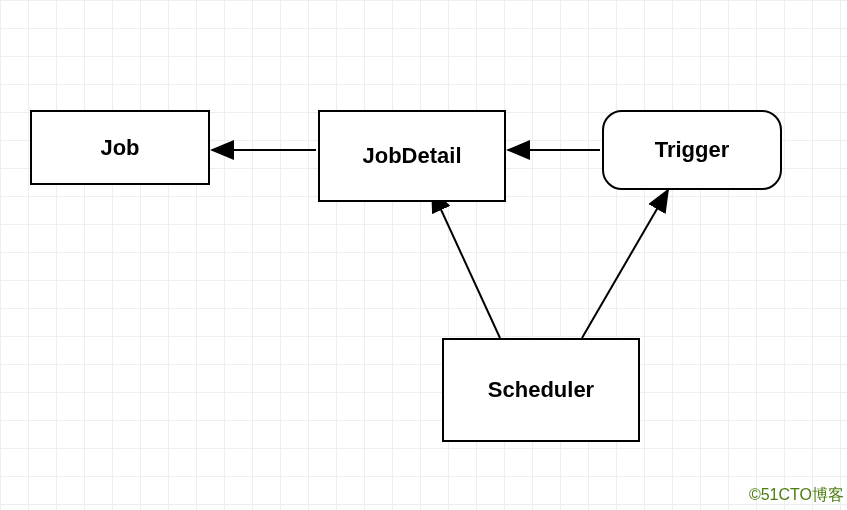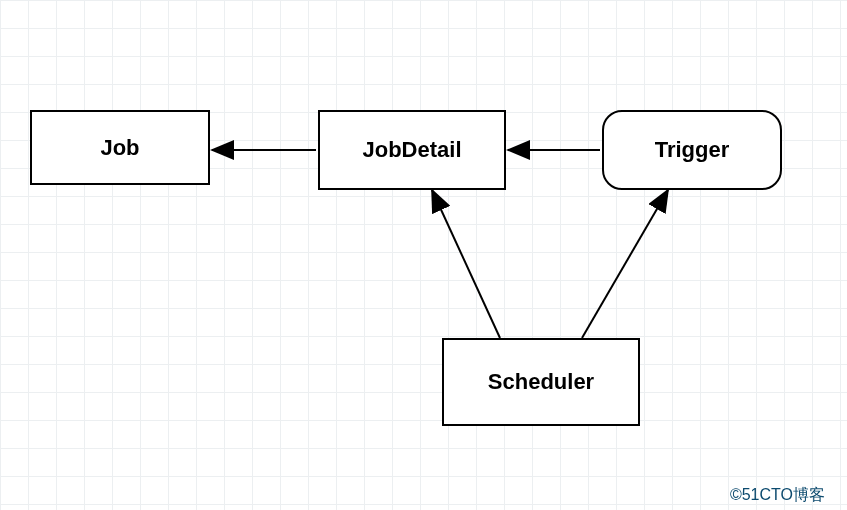--- a/index.html
+++ b/index.html
@@ -16,22 +16,22 @@
     .box {
       position:absolute;
       background:#fff;
       border:2px solid #000;
       display:flex; align-items:center; justify-content:center;
       font-weight:700;
     }
     .label { font-size:22px; color:#000; }
     svg.arrows { position:absolute; top:0; left:0; width:847px; height:510px; }
     .watermark {
-      position:absolute; bottom:4px; right:22px;
-      color:#0c4a6e; font-size:16px; pointer-events:none;
+      position:absolute; bottom:4px; right:3px;
+      color:#4d7c0f; font-size:16px; pointer-events:none;
     }
   </style>
 </head>
 <body>
 
 <svg class="arrows">
   <defs>
     <marker id="arrowhead" markerWidth="12" markerHeight="10" refX="11" refY="5" orient="auto">
       <polygon points="0 0, 12 5, 0 10" fill="#000"></polygon>
     </marker>
@@ -39,25 +39,25 @@
   <line x1="316" y1="150" x2="212" y2="150" stroke="#000" stroke-width="2" marker-end="url(#arrowhead)"></line>
   <line x1="600" y1="150" x2="508" y2="150" stroke="#000" stroke-width="2" marker-end="url(#arrowhead)"></line>
   <line x1="500" y1="338" x2="432" y2="190" stroke="#000" stroke-width="2" marker-end="url(#arrowhead)"></line>
   <line x1="582" y1="338" x2="668" y2="190" stroke="#000" stroke-width="2" marker-end="url(#arrowhead)"></line>
 </svg>
 
 <div class="box" style="left:30px; top:110px; width:180px; height:75px;">
   <span class="label">Job</span>
 </div>
 
-<div class="box" style="left:318px; top:110px; width:188px; height:80px;">
+<div class="box" style="left:318px; top:110px; width:188px; height:92px;">
   <span class="label">JobDetail</span>
 </div>
 
 <div class="box" style="left:602px; top:110px; width:180px; height:80px;border-radius:20px;">
   <span class="label">Trigger</span>
 </div>
 
-<div class="box" style="left:442px; top:338px; width:198px; height:88px;">
+<div class="box" style="left:442px; top:338px; width:198px; height:104px;">
   <span class="label">Scheduler</span>
 </div>
 
 <div class="watermark">©51CTO博客</div>
 
 </body></html>

